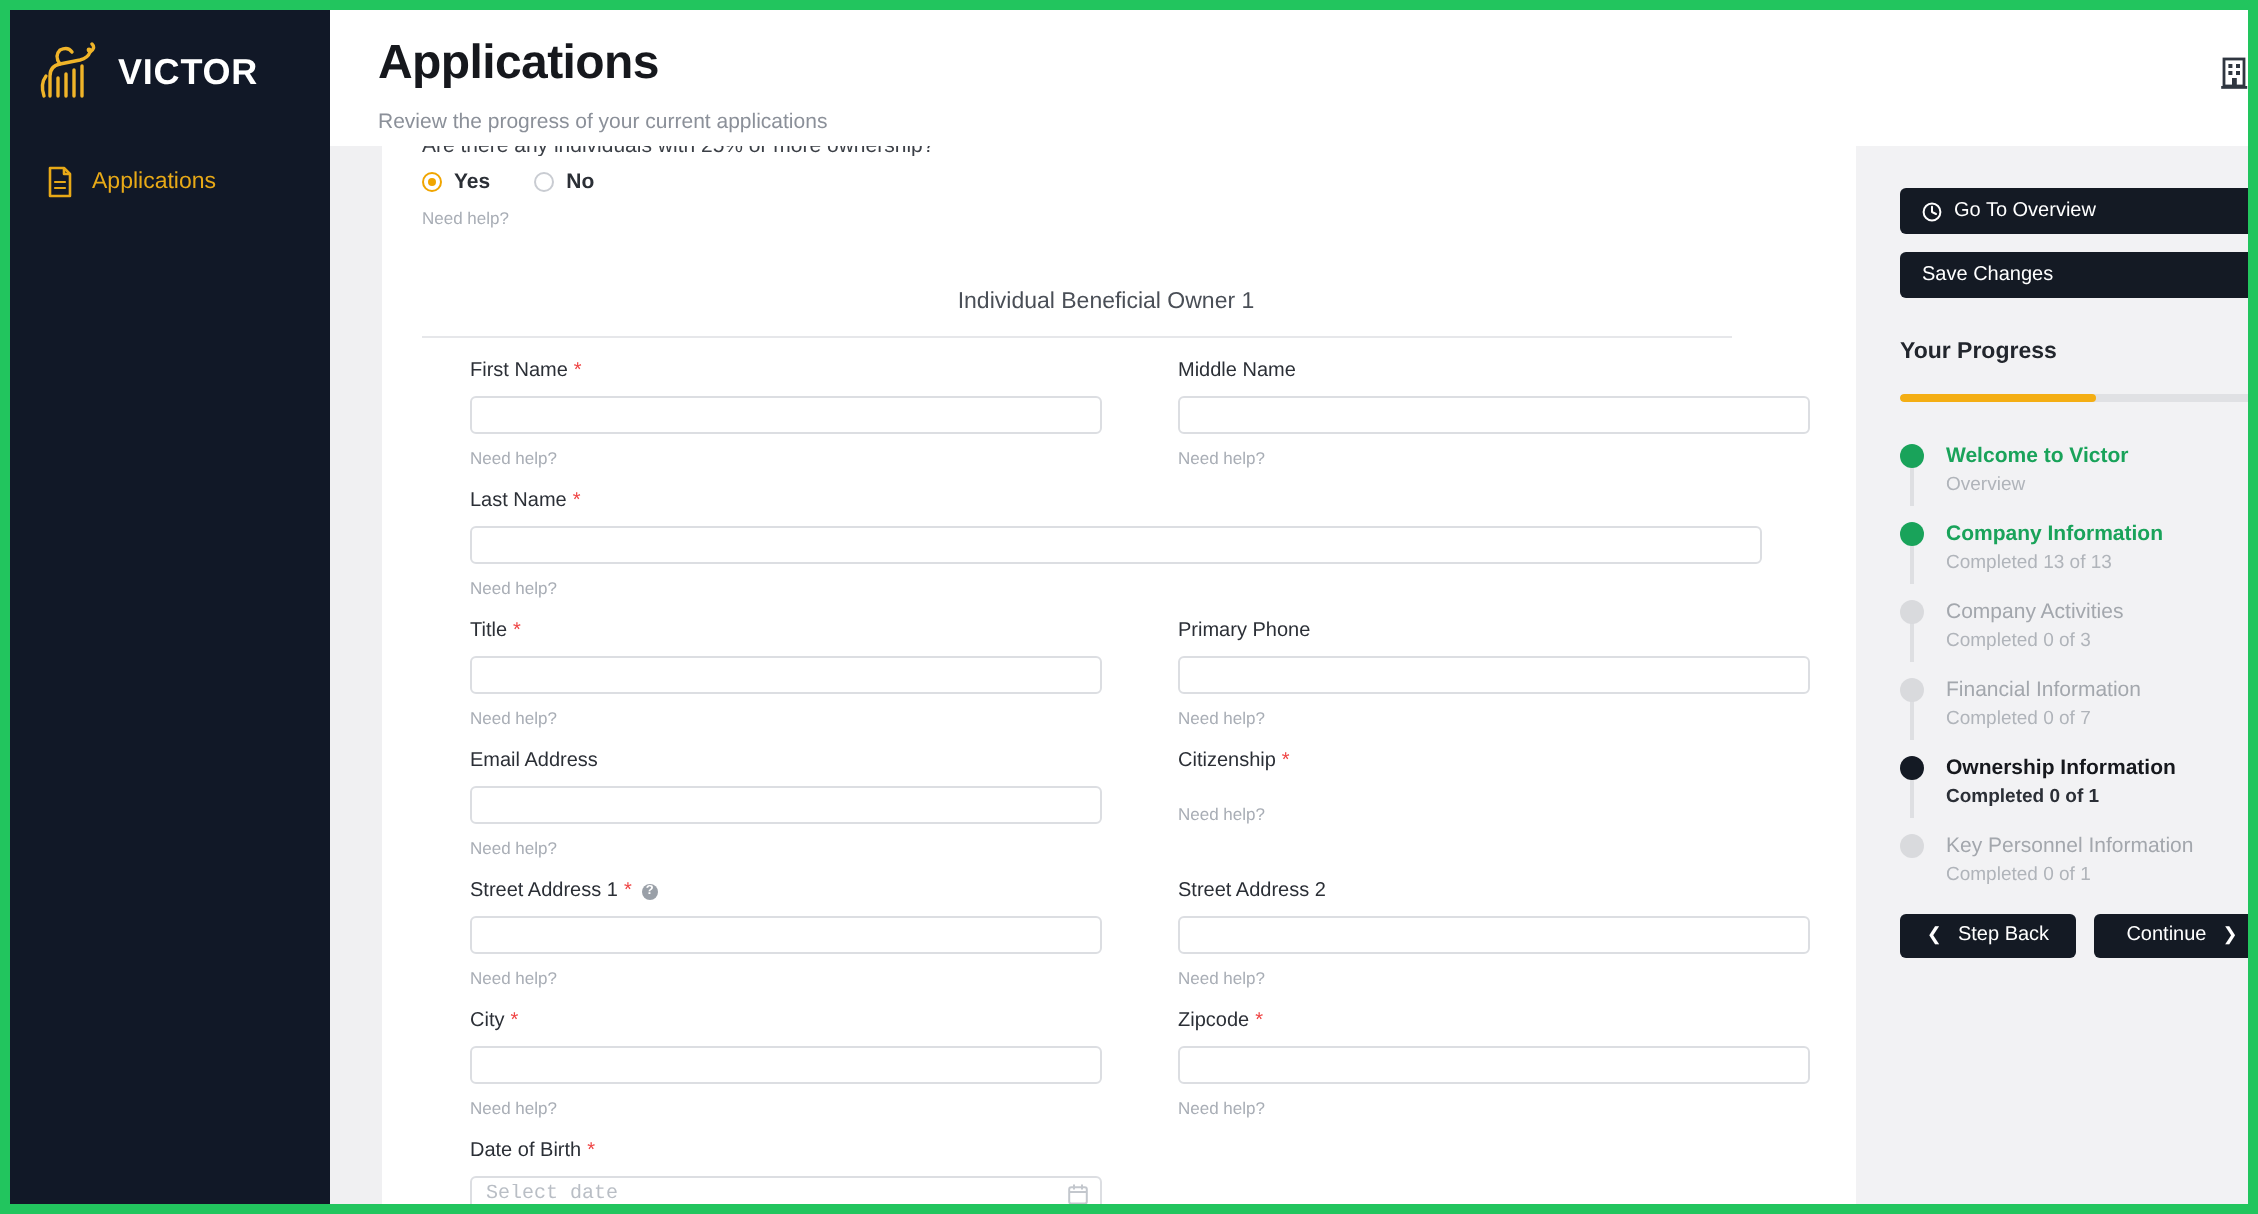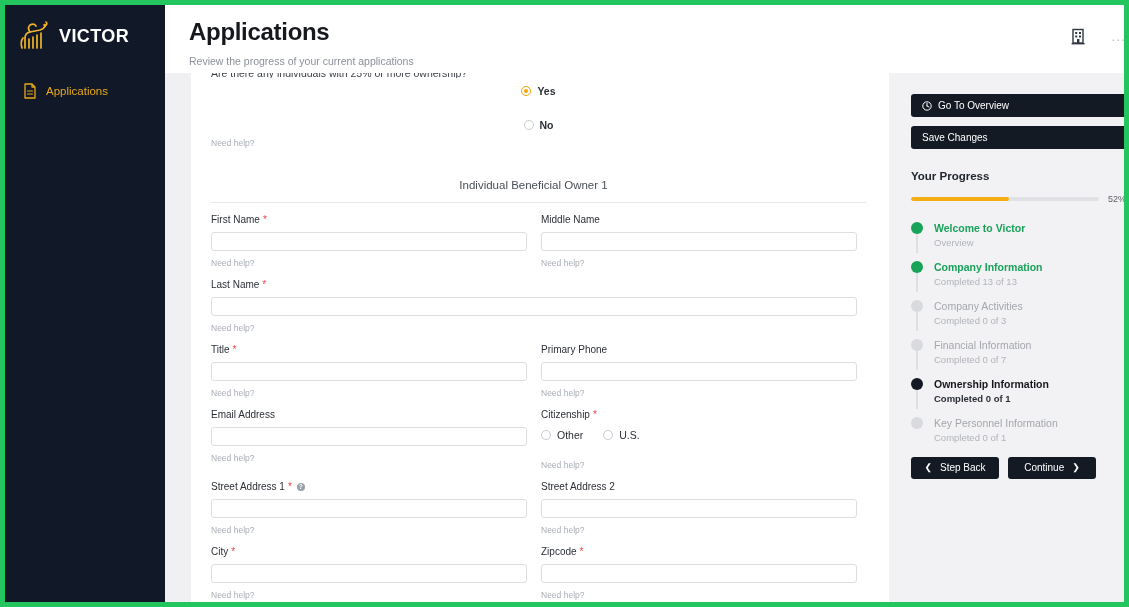--- a/index.html
+++ b/index.html
@@ -136,21 +136,20 @@
     height: 11px;
     overflow: hidden;
     padding-left: 10px;
   }
   .radio-row {
     display: flex;
     align-items: center;
     gap: 22px;
     margin-top: 7px;
     padding-left: 10px;
-    flex-direction: column;
   }
   .radio-opt { display: flex; align-items: center; gap: 6px; cursor: pointer; }
   .radio {
     width: 10px; height: 10px; border-radius: 50%;
     border: 1.3px solid #c9ccd2; background: #fff;
     flex: 0 0 10px; position: relative;
   }
   .radio.on { border-color: #F0A500; }
   .radio.on::after {
     content: ""; position: absolute; left: 2px; top: 2px;
@@ -177,21 +176,21 @@
     margin: 11px 0 0 10px;
     width: 655px;
   }
 
   
   .row2 {
     display: flex;
     gap: 14px;
     padding-left: 10px;
   }
-  .fld { margin-top: 11px; }
+  .fld { margin-top: 11px; margin-left: 24px; }
   .fld.half { width: 316px; flex: 0 0 316px; }
   .fld.full { width: 646px; flex: 0 0 646px; }
   .fld-lbl {
     font-size: 10px;
     color: #2b2f36;
     margin-bottom: 5px;
     display: flex;
     align-items: center;
     gap: 3px;
   }
@@ -459,30 +458,20 @@
                   <span>Email Address</span>
                 </div>
                 <input class="inp" placeholder="" style="">
                 <div class="needhelp">Need help?</div>
               </div>
               <div class="fld half">
                 <div class="fld-lbl">
                   <span>Citizenship</span>
                     <span class="req">*</span>
                 </div>
-                <div class="inline-radios">
-                  <span class="radio-opt">
-                    <span class="radio"></span>
-                    <span class="radio-lbl" style="font-weight:400">Other</span>
-                  </span>
-                  <span class="radio-opt">
-                    <span class="radio"></span>
-                    <span class="radio-lbl" style="font-weight:400">U.S.</span>
-                  </span>
-                </div>
                 <div class="needhelp" style="margin-top:16px">Need help?</div>
               </div>
             </div>
 
             <div class="row2">
               <div class="fld half">
                 <div class="fld-lbl">
                   <span>Street Address 1</span>
                     <span class="req">*</span>
                   <span class="info-dot">?</span>

